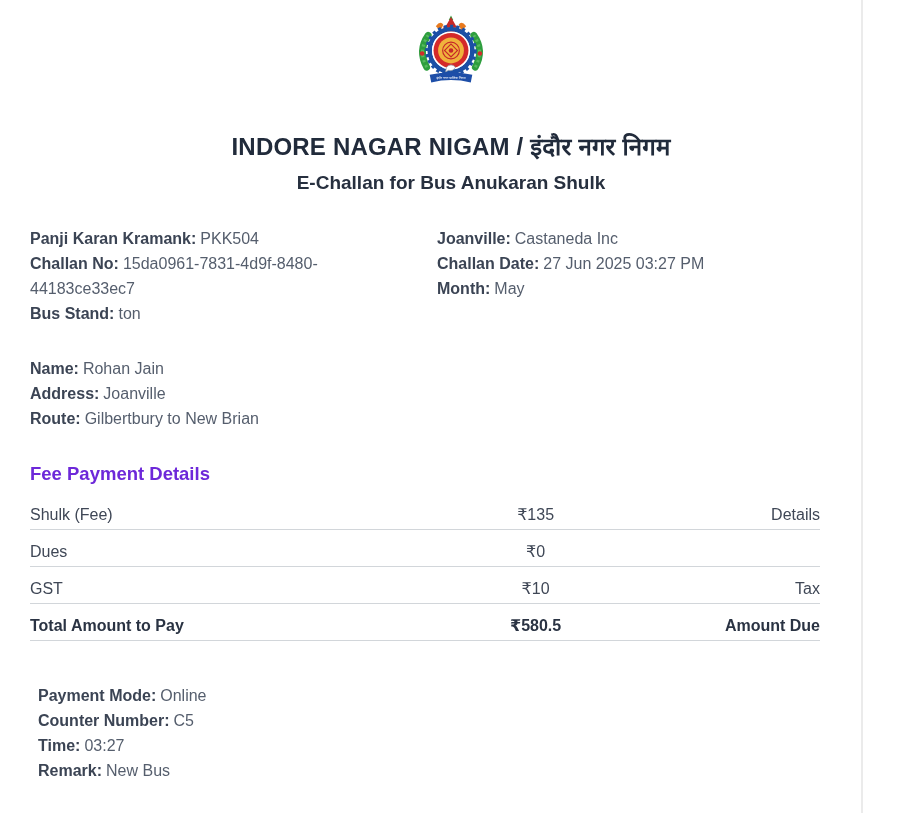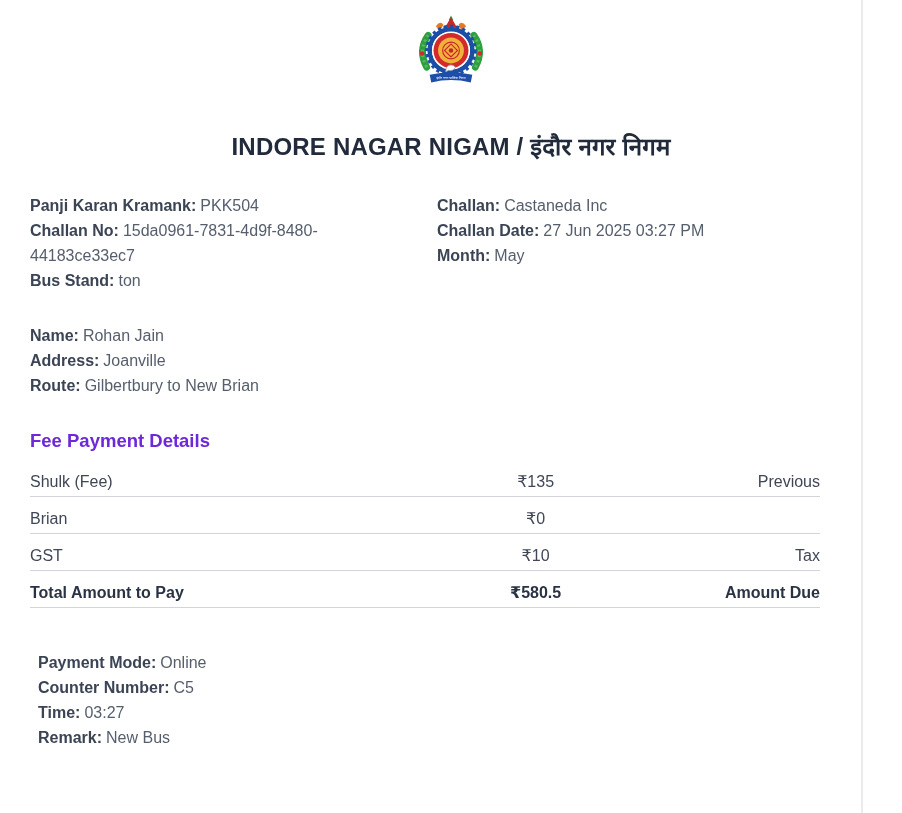--- a/index.html
+++ b/index.html
@@ -99,53 +99,54 @@
       <circle cx="50" cy="48" r="3" fill="#c62828"></circle>
 
       <path d="M44 70 Q50 64 56 70 Q52 76 47 74 L43 76 Z" fill="#ffffff" stroke="#9aa3ad" stroke-width="1"></path>
 
       <path d="M22 80 Q50 74 78 80 L76 90 Q50 84 24 90 Z" fill="#1d4ea8"></path>
       <text x="50" y="85" text-anchor="middle" font-size="4.5" fill="#ffffff">इंदौर नगर पालिक निगम</text>
     </svg>
   </div>
 
   <h1 class="title">INDORE NAGAR NIGAM / इंदौर नगर निगम</h1>
+  <h2 class="subtitle">E-Challan for Bus Anukaran Shulk</h2>
 
   <section class="info-grid">
     <div class="info-col">
       <p class="line"><strong>Panji Karan Kramank:</strong><span>PKK504</span></p>
       <p class="line"><strong>Challan No:</strong><span>15da0961-7831-4d9f-8480-44183ce33ec7</span></p>
       <p class="line"><strong>Bus Stand:</strong><span>ton</span></p>
     </div>
     <div class="info-col">
-      <p class="line"><strong>Challan:</strong><span>Castaneda Inc</span></p>
+      <p class="line"><strong>Joanville:</strong><span>Castaneda Inc</span></p>
       <p class="line"><strong>Challan Date:</strong><span>27 Jun 2025 03:27 PM</span></p>
       <p class="line"><strong>Month:</strong><span>May</span></p>
     </div>
   </section>
 
   <section class="info-grid second">
     <div class="info-col">
       <p class="line"><strong>Name:</strong><span>Rohan Jain</span></p>
       <p class="line"><strong>Address:</strong><span>Joanville</span></p>
       <p class="line"><strong>Route:</strong><span>Gilbertbury to New Brian</span></p>
     </div>
   </section>
 
   <h3 class="fee-heading">Fee Payment Details</h3>
 
   <table class="fee-table">
     <tbody>
       <tr>
         <td class="col-item">Shulk (Fee)</td>
         <td class="col-amt">₹135</td>
-        <td class="col-note">Previous</td>
+        <td class="col-note">Details</td>
       </tr>
       <tr>
-        <td class="col-item">Brian</td>
+        <td class="col-item">Dues</td>
         <td class="col-amt">₹0</td>
         <td class="col-note"></td>
       </tr>
       <tr>
         <td class="col-item">GST</td>
         <td class="col-amt">₹10</td>
         <td class="col-note">Tax</td>
       </tr>
       <tr class="total-row">
         <td class="col-item">Total Amount to Pay</td>

